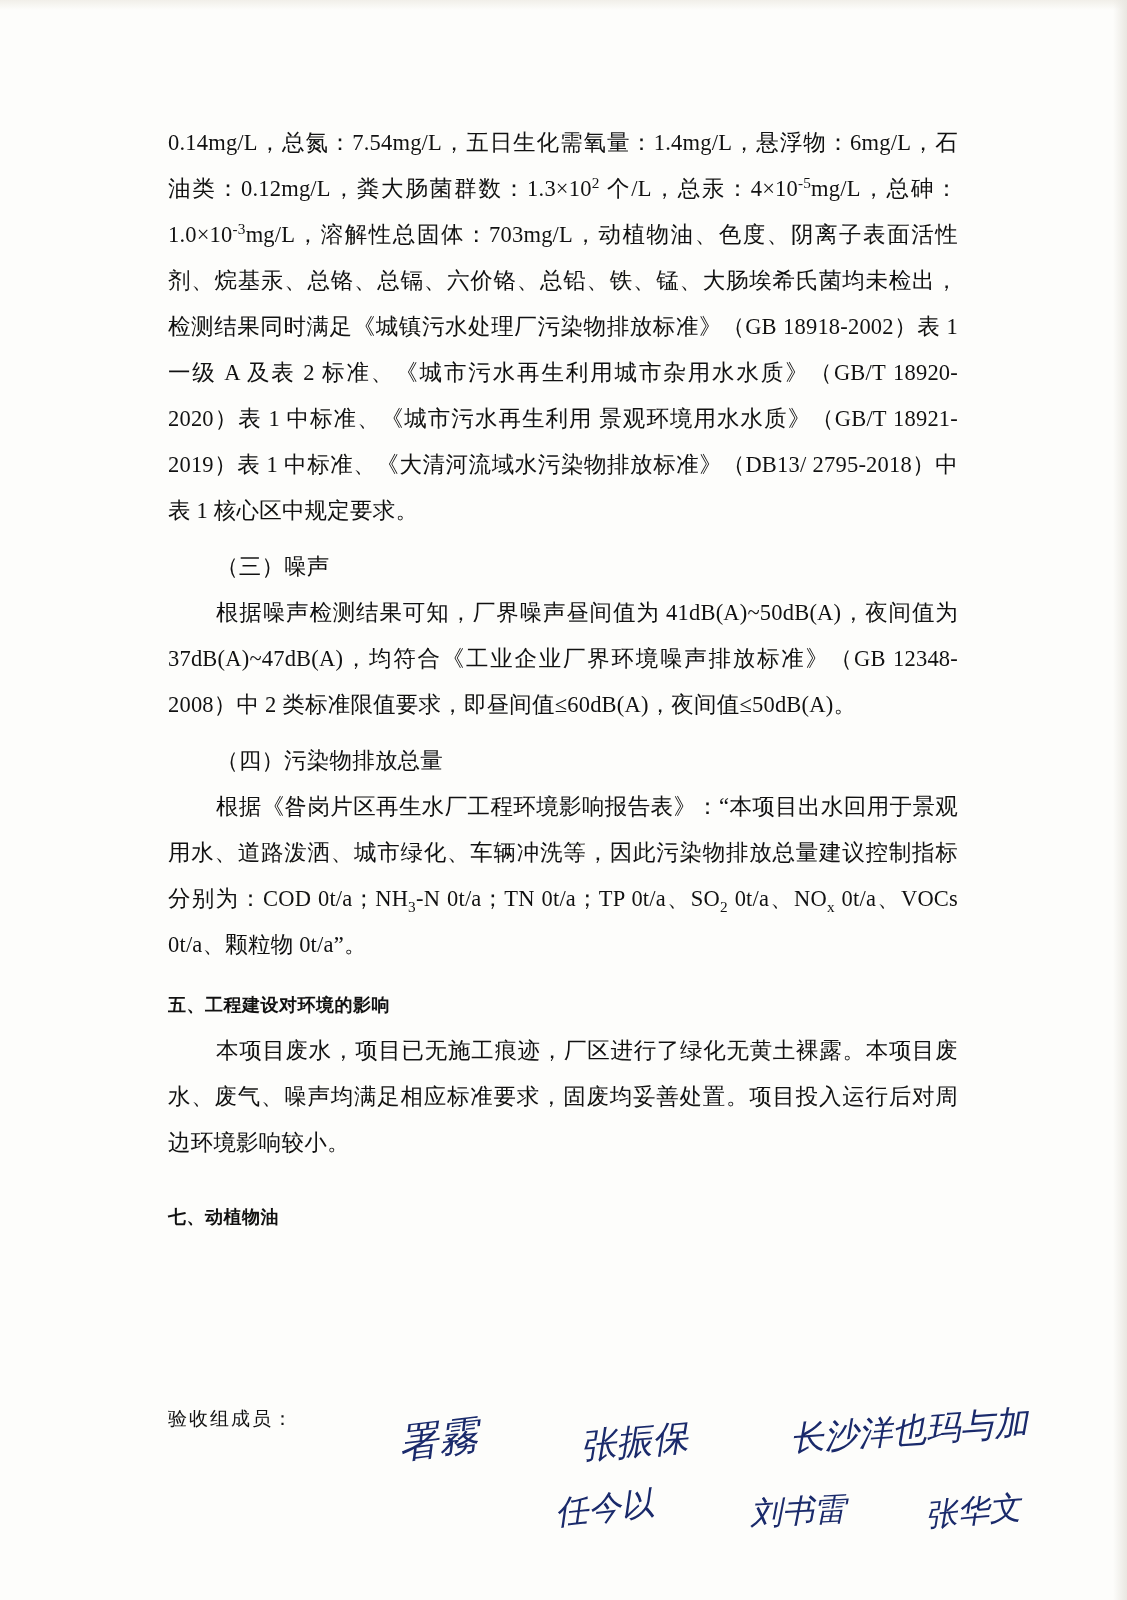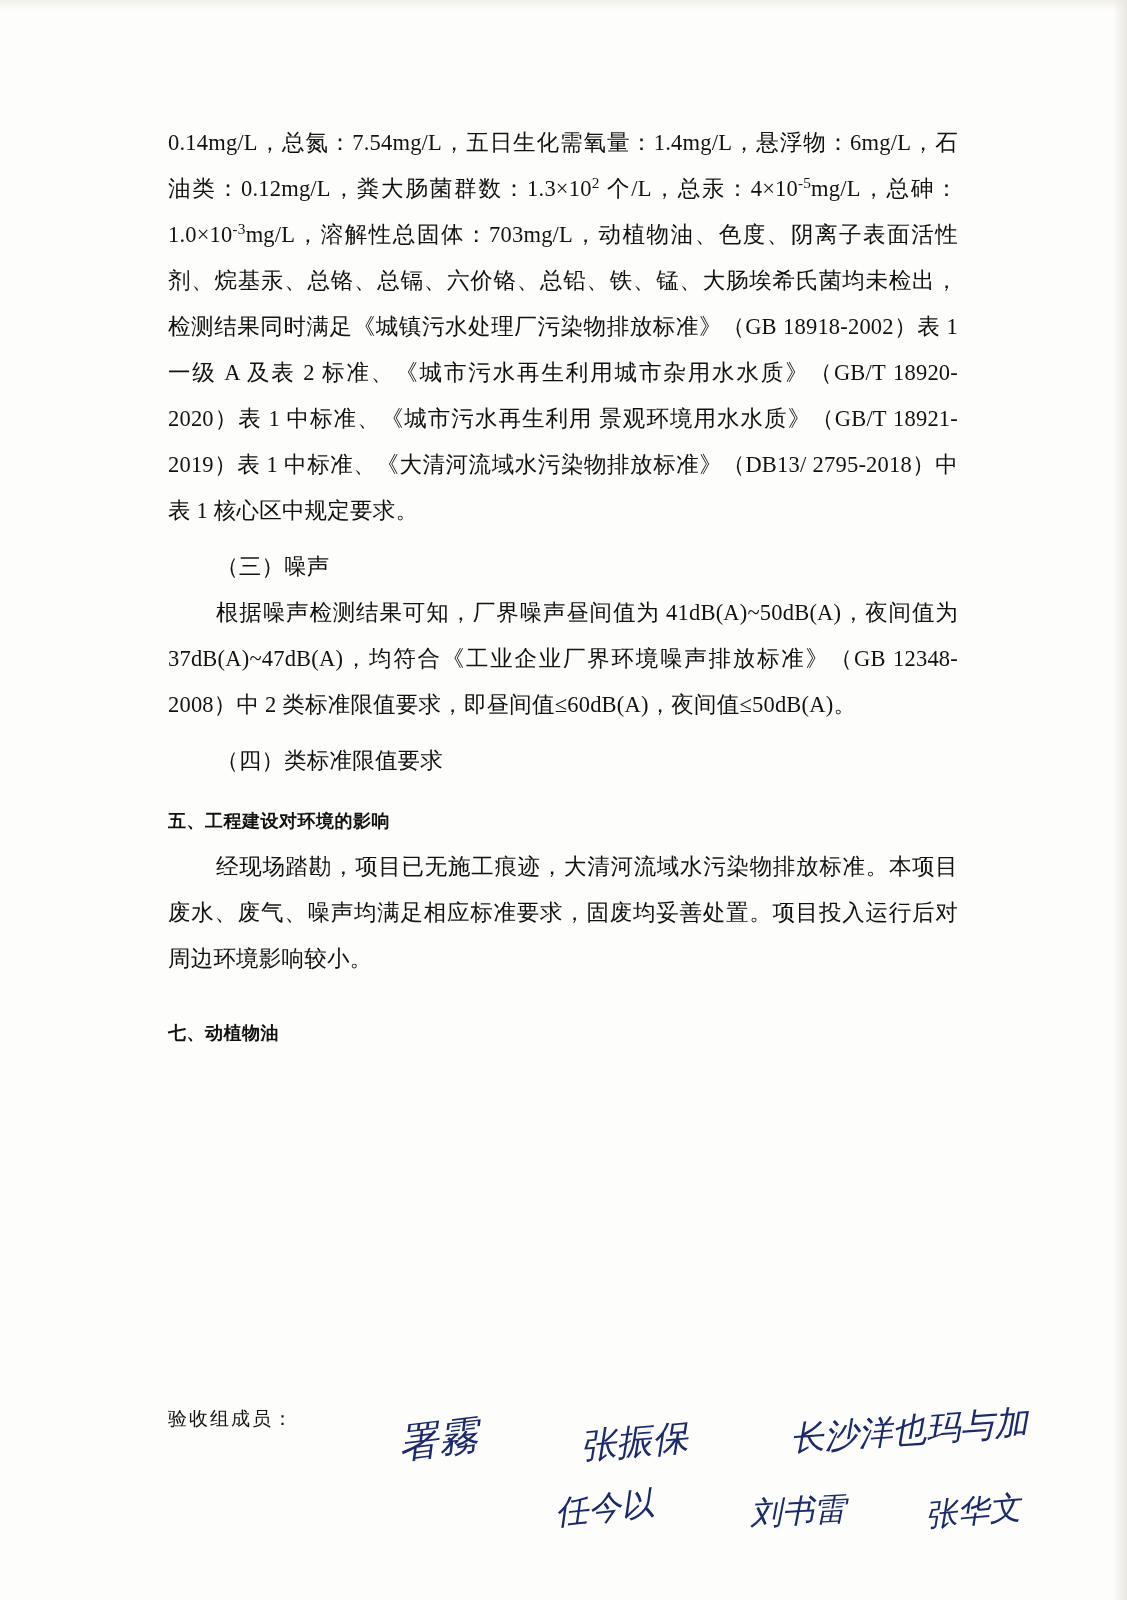--- a/index.html
+++ b/index.html
@@ -100,26 +100,27 @@
 
     <p>0.14mg/L，总氮：7.54mg/L，五日生化需氧量：1.4mg/L，悬浮物：6mg/L，石油类：0.12mg/L，粪大肠菌群数：1.3×10<sup>2</sup> 个/L，总汞：4×10<sup>-5</sup>mg/L，总砷：1.0×10<sup>-3</sup>mg/L，溶解性总固体：703mg/L，动植物油、色度、阴离子表面活性剂、烷基汞、总铬、总镉、六价铬、总铅、铁、锰、大肠埃希氏菌均未检出，检测结果同时满足《城镇污水处理厂污染物排放标准》（GB 18918-2002）表 1 一级 A 及表 2 标准、《城市污水再生利用城市杂用水水质》（GB/T 18920-2020）表 1 中标准、《城市污水再生利用 景观环境用水水质》（GB/T 18921-2019）表 1 中标准、《大清河流域水污染物排放标准》（DB13/ 2795-2018）中表 1 核心区中规定要求。</p>
 
     <div class="gap-sm"></div>
 
     <p class="indent">（三）噪声</p>
     <p class="indent">根据噪声检测结果可知，厂界噪声昼间值为 41dB(A)~50dB(A)，夜间值为 37dB(A)~47dB(A)，均符合《工业企业厂界环境噪声排放标准》（GB 12348-2008）中 2 类标准限值要求，即昼间值≤60dB(A)，夜间值≤50dB(A)。</p>
 
     <div class="gap-sm"></div>
 
-    <p class="indent">（四）类标准限值要求</p>
+    <p class="indent">（四）污染物排放总量</p>
+    <p class="indent">根据《昝岗片区再生水厂工程环境影响报告表》：“本项目出水回用于景观用水、道路泼洒、城市绿化、车辆冲洗等，因此污染物排放总量建议控制指标分别为：COD 0t/a；NH<sub>3</sub>-N 0t/a；TN 0t/a；TP 0t/a、SO<sub>2</sub> 0t/a、NO<sub>x</sub> 0t/a、VOCs 0t/a、颗粒物 0t/a”。</p>
 
     <div class="gap-md"></div>
 
     <div class="heading">五、工程建设对环境的影响</div>
-    <p class="indent">经现场踏勘，项目已无施工痕迹，大清河流域水污染物排放标准。本项目废水、废气、噪声均满足相应标准要求，固废均妥善处置。项目投入运行后对周边环境影响较小。</p>
+    <p class="indent">本项目废水，项目已无施工痕迹，厂区进行了绿化无黄土裸露。本项目废水、废气、噪声均满足相应标准要求，固废均妥善处置。项目投入运行后对周边环境影响较小。</p>
 
     <div class="gap-md"></div>
 
 
     <div class="gap-md"></div>
 
     <div class="heading">七、动植物油</div>
   </div>
 
   <div class="sig-label">验收组成员：</div>

